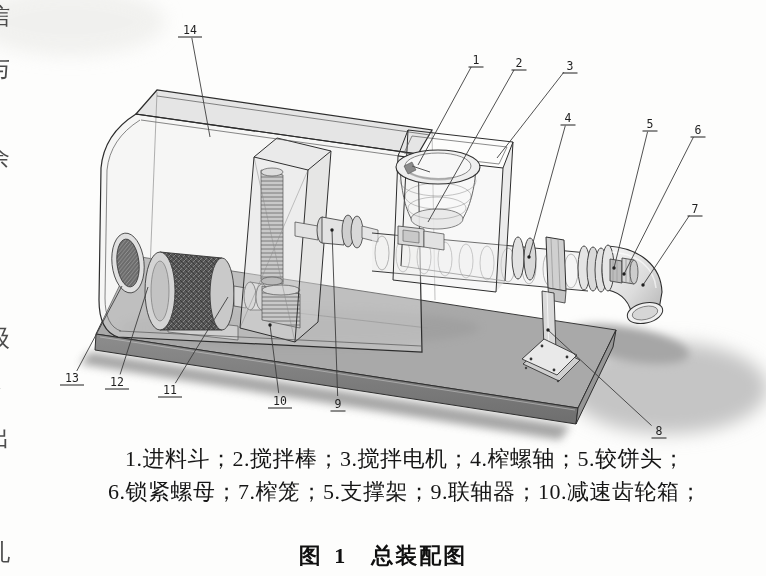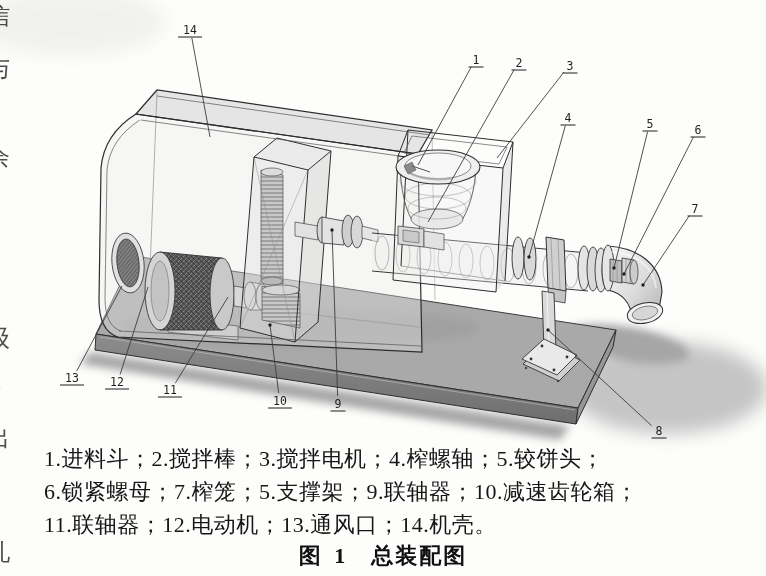--- a/index.html
+++ b/index.html
@@ -13,21 +13,21 @@
   
   #edge-strip{
     position:absolute;left:0;top:0;width:13px;height:576px;
     overflow:hidden;z-index:5;
   }
   #edge-strip span{
     position:absolute;left:-14px;font-size:24px;color:#2e2e2e;
     font-family:"Liberation Serif","DejaVu Serif",serif;opacity:.85;
   }
   .parts-list{
-    position:absolute;left:0;width:766px;
+    position:absolute;left:0;width:766px;text-align:center;
     padding-left:44px;box-sizing:border-box;
     font-size:22px;color:#161616;letter-spacing:.5px;white-space:nowrap;
     z-index:4;
   }
   #list-line-1{top:444px;} #list-line-2{top:477px;} #list-line-3{top:510px;}
   .fig-caption{
     position:absolute;left:0;top:541px;width:766px;text-align:center;
     font-size:22px;font-weight:bold;color:#101010;z-index:4;
   }
   .fig-caption .fig-num{margin-right:22px;letter-spacing:4px;}
@@ -325,18 +325,17 @@
         <g>
           <line x1="191.83733837516007" y1="37.86380824568511" x2="210" y2="137" stroke="#3d3d3d" stroke-width="0.9"></line>
           <text x="190" y="34" text-anchor="middle" font-family="&quot;DejaVu Sans Mono&quot;, monospace" font-size="11.5" fill="#1f1f1f">14</text>
           <line x1="178" y1="37" x2="202" y2="37" stroke="#1f1f1f" stroke-width="1"></line>
         </g>
       </g>
   </svg>
 
   <div id="list-line-1" class="parts-list">1.进料斗；2.搅拌棒；3.搅拌电机；4.榨螺轴；5.较饼头；</div>
   <div id="list-line-2" class="parts-list">6.锁紧螺母；7.榨笼；5.支撑架；9.联轴器；10.减速齿轮箱；</div>
-  <div id="list-line-3" class="parts-list">11.联轴器；12.电动机；13.通风口；14.机壳。</div>
 
   <div class="fig-caption">
     <span class="fig-num">图 1</span><span class="fig-title">总装配图</span>
   </div>
 </div>
 
 </body></html>

